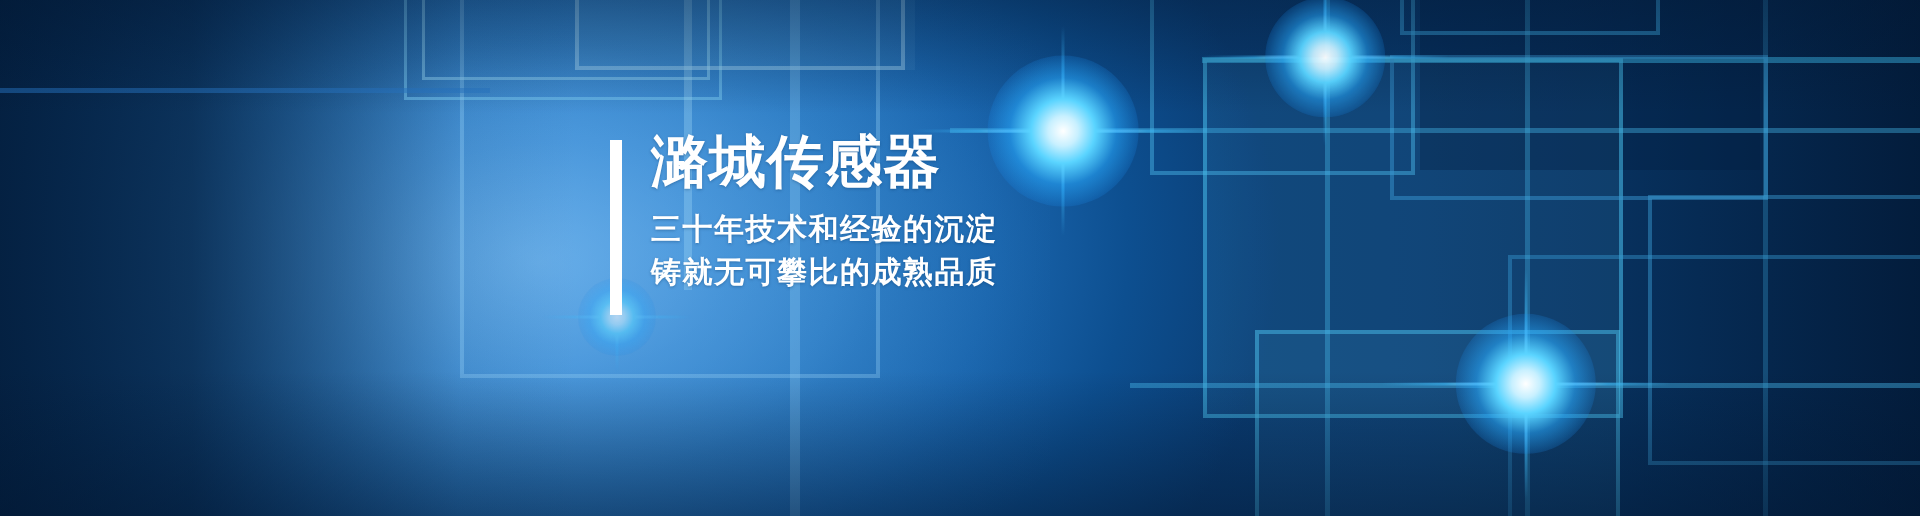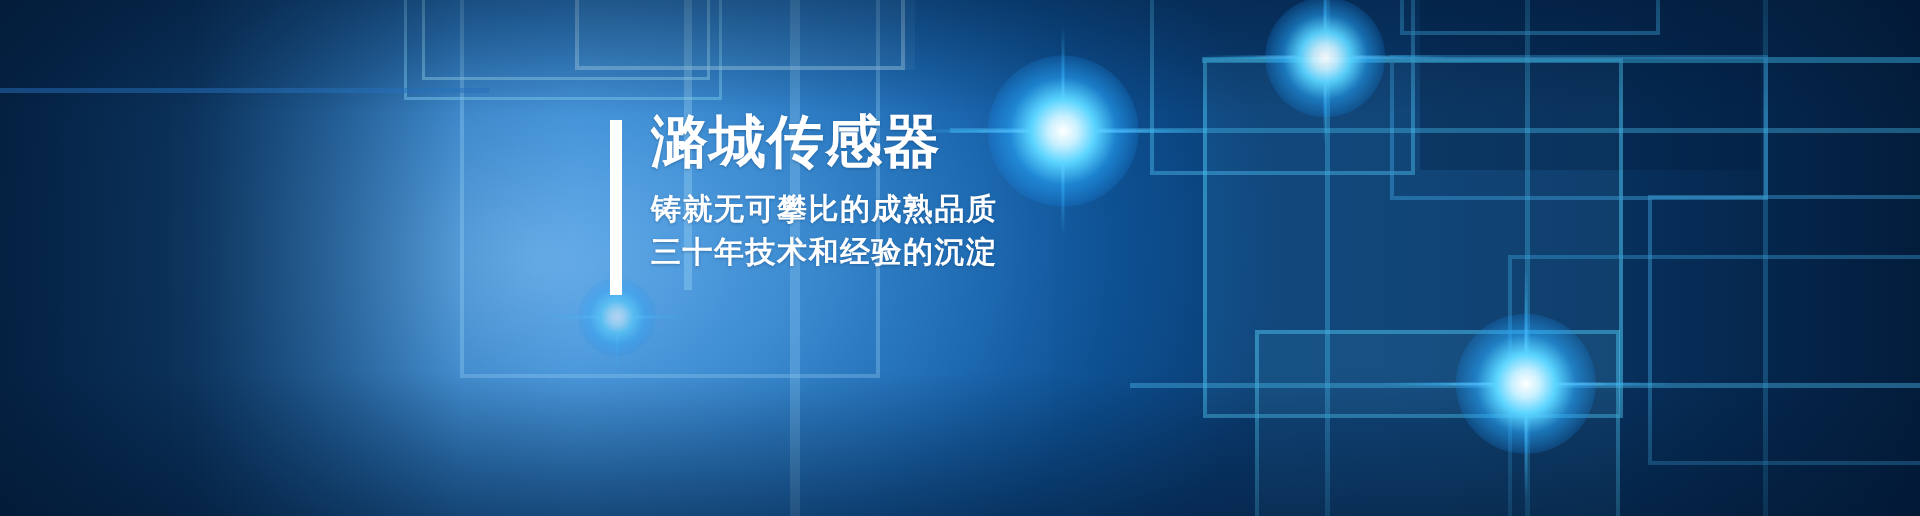--- a/index.html
+++ b/index.html
@@ -96,21 +96,21 @@
   .flare .vbeam {
     background: linear-gradient(180deg,
       rgba(0,0,0,0) 0%, rgba(60,190,255,0.45) 22%, rgba(190,240,255,0.95) 50%,
       rgba(60,190,255,0.45) 78%, rgba(0,0,0,0) 100%);
   }
 
   
   .text-block {
     position: absolute;
     left: 566px;
-    top: 112px;
+    top: 132px;
     display: flex;
     align-items: flex-start;
     padding-left: 44px;
   }
   .accent-bar {
     width: 12px;
     height: 175px;
     background: #ffffff;
     flex: 0 0 auto;
     margin-top: 8px;
@@ -199,19 +199,19 @@
         <div class="vbeam" style="width: 3px; height: 110px;"></div>
         <div class="core" style="width: 78px; height: 78px;"></div>
       </div>
     </div>
 
   <div class="text-block">
     <div class="accent-bar"></div>
     <div class="text-col">
       <div class="main-title">潞城传感器</div>
       <div class="sub-wrap">
+        <div class="sub-line">三十年技术和经验的沉淀</div>
         <div class="sub-line">铸就无可攀比的成熟品质</div>
-        <div class="sub-line">三十年技术和经验的沉淀</div>
       </div>
     </div>
   </div>
 
 </div>
 
 </body></html>

